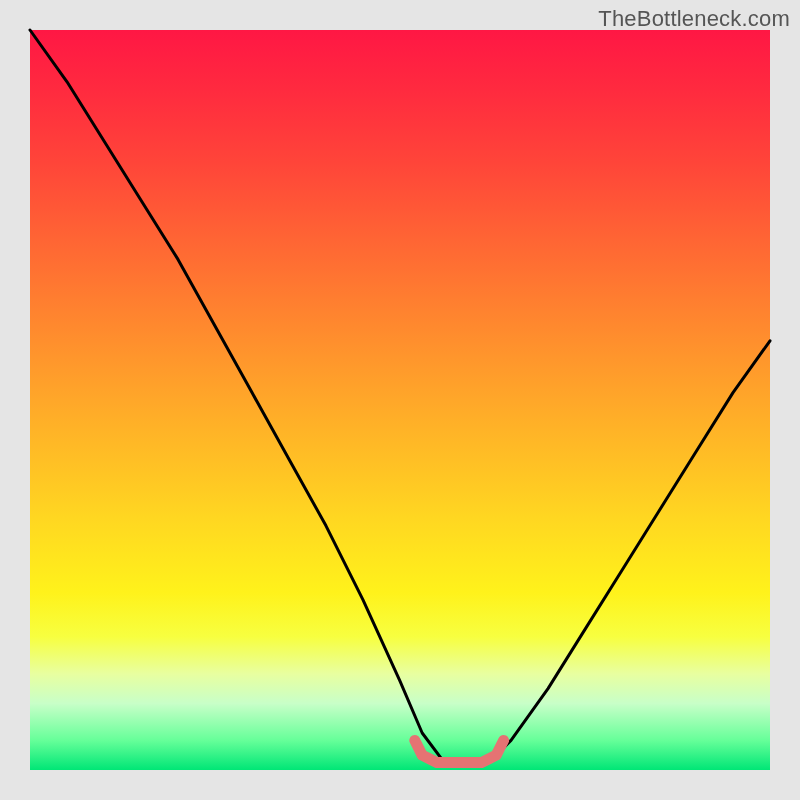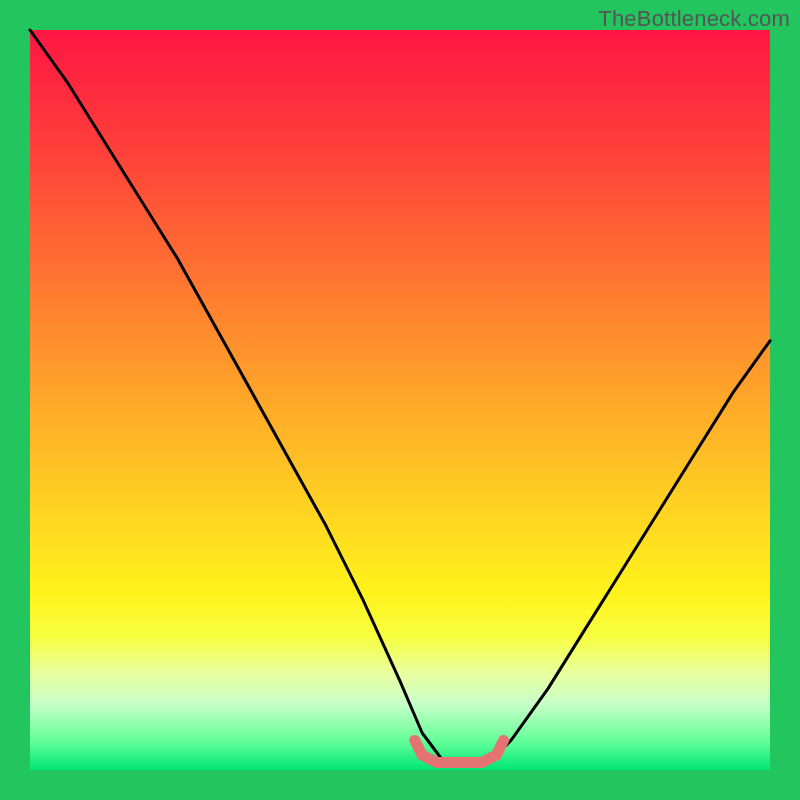--- a/index.html
+++ b/index.html
@@ -8,21 +8,21 @@
     width: 800px;
     height: 800px;
     background: #000;
     overflow: hidden;
     font-family: Arial, Helvetica, sans-serif;
   }
   .frame {
     position: relative;
     width: 800px;
     height: 800px;
-    background: #22c55e;
+    background: #e5e5e5;
   }
   .plot-area {
     position: absolute;
     left: 30px;
     top: 30px;
     width: 740px;
     height: 740px;
     
     background: linear-gradient(to bottom,
       #ff1744 0%,

